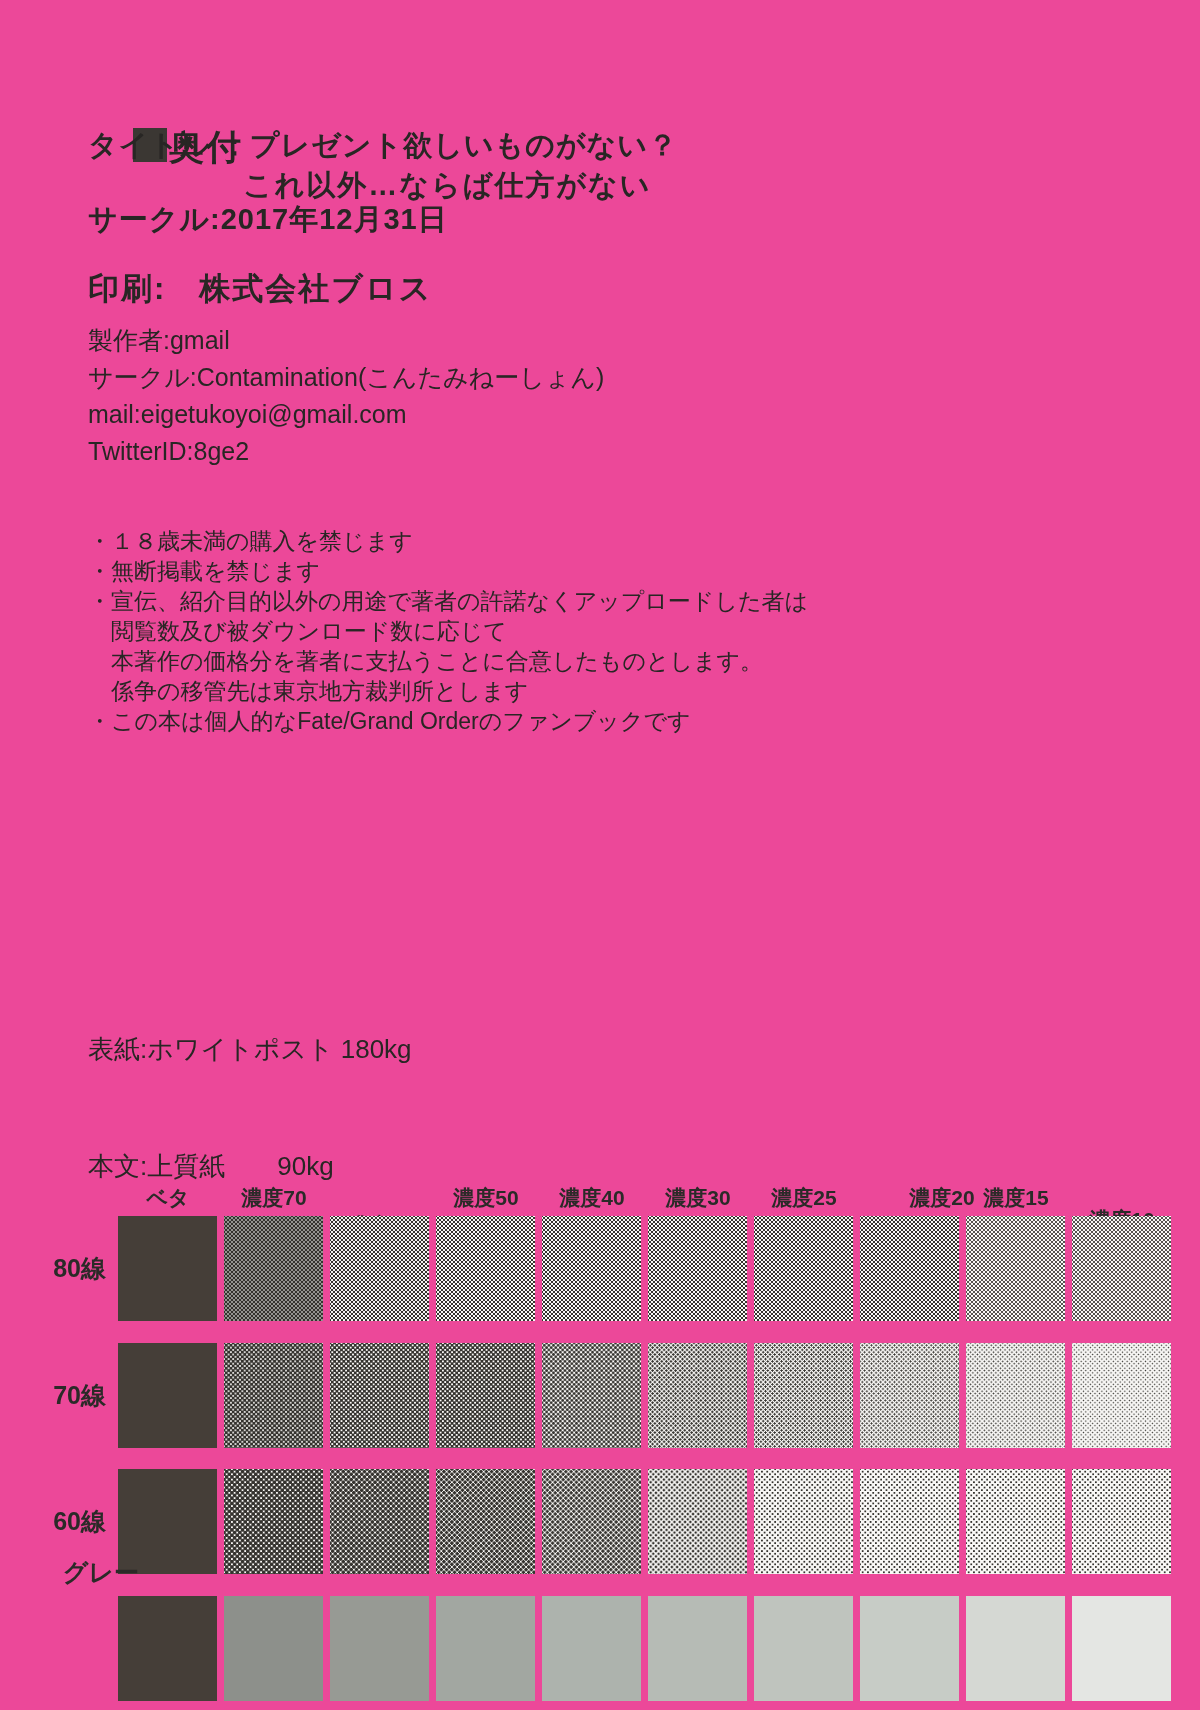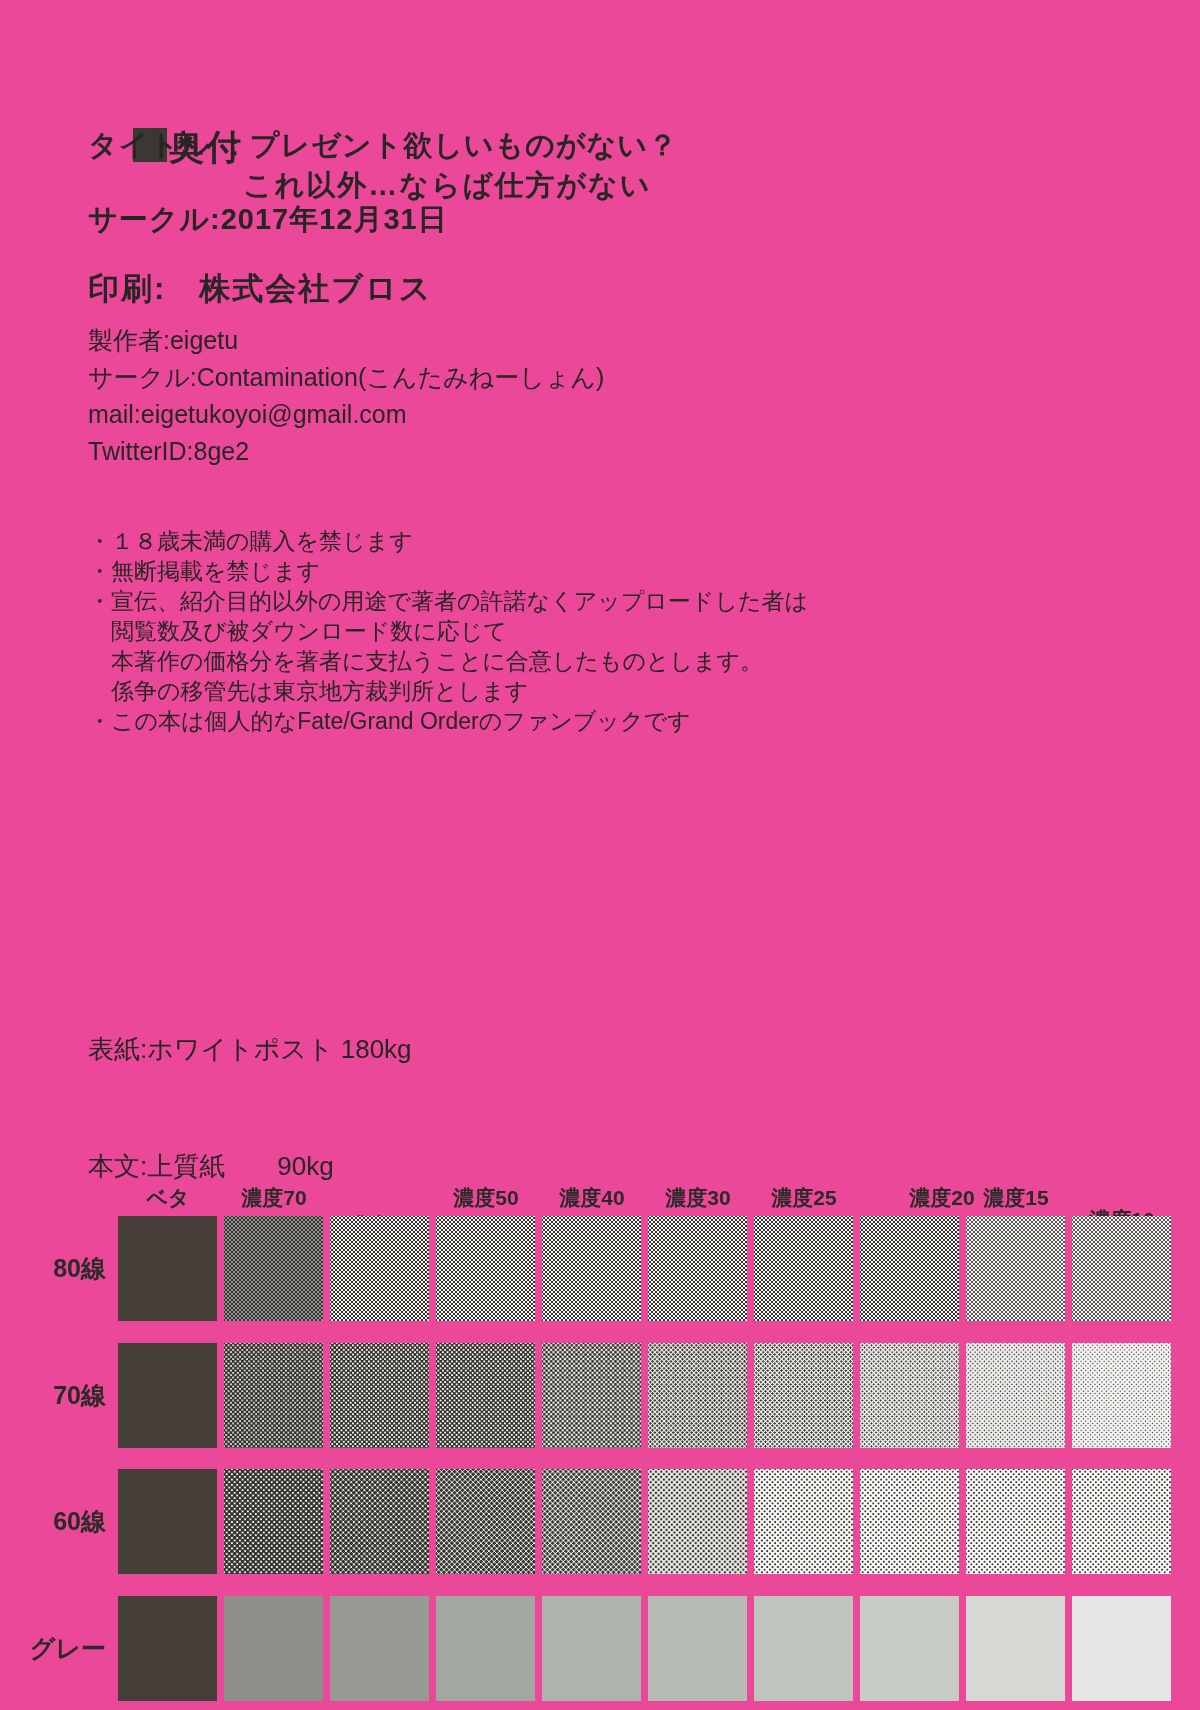--- a/index.html
+++ b/index.html
@@ -43,21 +43,21 @@
   <div class="abs heading">
     <span class="sq"></span><span>奥付</span>
   </div>
 
   <div class="abs title-l2">これ以外…ならば仕方がない</div>
   <div class="abs title-l1">タイトル ：プレゼント欲しいものがない？</div>
   <div class="abs date-line">サークル:2017年12月31日</div>
 
   <div class="abs printing-line">印刷:　株式会社ブロス</div>
 
-  <div class="abs credits" id="credits"><div class="credit-line">製作者:eigetu</div><div class="credit-line">サークル:Contamination(こんたみねーしょん)</div><div class="credit-line">mail:eigetukoyoi@gmail.com</div><div class="credit-line">TwitterID:8ge2</div></div>
+  <div class="abs credits" id="credits"><div class="credit-line">製作者:gmail</div><div class="credit-line">サークル:Contamination(こんたみねーしょん)</div><div class="credit-line">mail:eigetukoyoi@gmail.com</div><div class="credit-line">TwitterID:8ge2</div></div>
 
   <div class="abs notices" id="notices"><div class="notice-line">・１８歳未満の購入を禁じます</div><div class="notice-line">・無断掲載を禁じます</div><div class="notice-line">・宣伝、紹介目的以外の用途で著者の許諾なくアップロードした者は</div><div class="notice-line">　閲覧数及び被ダウンロード数に応じて</div><div class="notice-line">　本著作の価格分を著者に支払うことに合意したものとします。</div><div class="notice-line">　係争の移管先は東京地方裁判所とします</div><div class="notice-line">・この本は個人的なFate/Grand Orderのファンブックです</div></div>
 
   <div class="abs paper">
     <div class="paper-line">表紙:ホワイトポスト 180kg</div>
     <div class="paper-line">本文:上質紙　　90kg</div>
   </div>
 
   <div id="tone-chart">
       <div class="col-header" style="left: 118px; top: 1184px;">ベタ</div>
@@ -96,21 +96,21 @@
       <div class="swatch" style="left: 118px; top: 1469px; width: 99px; height: 105px; background: rgb(69, 62, 56);"></div>
       <div class="swatch" style="left: 224px; top: 1469px; width: 99px; height: 105px; background-color: rgb(250, 249, 247); background-image: radial-gradient(circle, rgb(52, 50, 46) 1.76903px, transparent 2.11903px), radial-gradient(circle, rgb(52, 50, 46) 1.76903px, transparent 2.11903px); background-size: 5.3px 5.3px; background-position: 0px 0px, 2.65px 2.65px;"></div>
       <div class="swatch" style="left: 330px; top: 1469px; width: 99px; height: 105px; background-color: rgb(250, 249, 247); background-image: radial-gradient(circle, rgb(52, 50, 46) 1.6378px, transparent 1.9878px), radial-gradient(circle, rgb(52, 50, 46) 1.6378px, transparent 1.9878px); background-size: 5.3px 5.3px; background-position: 0px 0px, 2.65px 2.65px;"></div>
       <div class="swatch" style="left: 436px; top: 1469px; width: 99px; height: 105px; background-color: rgb(250, 249, 247); background-image: radial-gradient(circle, rgb(52, 50, 46) 1.4951px, transparent 1.8451px), radial-gradient(circle, rgb(52, 50, 46) 1.4951px, transparent 1.8451px); background-size: 5.3px 5.3px; background-position: 0px 0px, 2.65px 2.65px;"></div>
       <div class="swatch" style="left: 542px; top: 1469px; width: 99px; height: 105px; background-color: rgb(250, 249, 247); background-image: radial-gradient(circle, rgb(52, 50, 46) 1.33726px, transparent 1.68726px), radial-gradient(circle, rgb(52, 50, 46) 1.33726px, transparent 1.68726px); background-size: 5.3px 5.3px; background-position: 0px 0px, 2.65px 2.65px;"></div>
       <div class="swatch" style="left: 648px; top: 1469px; width: 99px; height: 105px; background-color: rgb(250, 249, 247); background-image: radial-gradient(circle, rgb(52, 50, 46) 1.1581px, transparent 1.5081px), radial-gradient(circle, rgb(52, 50, 46) 1.1581px, transparent 1.5081px); background-size: 5.3px 5.3px; background-position: 0px 0px, 2.65px 2.65px;"></div>
       <div class="swatch" style="left: 754px; top: 1469px; width: 99px; height: 105px; background-color: rgb(250, 249, 247); background-image: radial-gradient(circle, rgb(52, 50, 46) 1.0572px, transparent 1.4072px), radial-gradient(circle, rgb(52, 50, 46) 1.0572px, transparent 1.4072px); background-size: 5.3px 5.3px; background-position: 0px 0px, 2.65px 2.65px;"></div>
       <div class="swatch" style="left: 860px; top: 1469px; width: 99px; height: 105px; background-color: rgb(250, 249, 247); background-image: radial-gradient(circle, rgb(52, 50, 46) 0.945586px, transparent 1.29559px), radial-gradient(circle, rgb(52, 50, 46) 0.945586px, transparent 1.29559px); background-size: 5.3px 5.3px; background-position: 0px 0px, 2.65px 2.65px;"></div>
       <div class="swatch" style="left: 966px; top: 1469px; width: 99px; height: 105px; background-color: rgb(250, 249, 247); background-image: radial-gradient(circle, rgb(52, 50, 46) 0.818901px, transparent 1.1689px), radial-gradient(circle, rgb(52, 50, 46) 0.818901px, transparent 1.1689px); background-size: 5.3px 5.3px; background-position: 0px 0px, 2.65px 2.65px;"></div>
       <div class="swatch" style="left: 1072px; top: 1469px; width: 99px; height: 105px; background-color: rgb(250, 249, 247); background-image: radial-gradient(circle, rgb(52, 50, 46) 0.66863px, transparent 1.01863px), radial-gradient(circle, rgb(52, 50, 46) 0.66863px, transparent 1.01863px); background-size: 5.3px 5.3px; background-position: 0px 0px, 2.65px 2.65px;"></div>
-      <div class="row-label" style="top: 1596px; height: 105px;">グレー</div>
+      <div class="row-label" style="top: 1520px; height: 105px; margin-left: 33px;">グレー</div>
       <div class="swatch" style="left: 118px; top: 1596px; width: 99px; height: 105px; background: rgb(69, 62, 56);"></div>
       <div class="swatch" style="left: 224px; top: 1596px; width: 99px; height: 105px; background: rgb(141, 144, 139);"></div>
       <div class="swatch" style="left: 330px; top: 1596px; width: 99px; height: 105px; background: rgb(151, 154, 148);"></div>
       <div class="swatch" style="left: 436px; top: 1596px; width: 99px; height: 105px; background: rgb(162, 167, 161);"></div>
       <div class="swatch" style="left: 542px; top: 1596px; width: 99px; height: 105px; background: rgb(173, 179, 173);"></div>
       <div class="swatch" style="left: 648px; top: 1596px; width: 99px; height: 105px; background: rgb(182, 187, 181);"></div>
       <div class="swatch" style="left: 754px; top: 1596px; width: 99px; height: 105px; background: rgb(191, 196, 190);"></div>
       <div class="swatch" style="left: 860px; top: 1596px; width: 99px; height: 105px; background: rgb(199, 204, 198);"></div>
       <div class="swatch" style="left: 966px; top: 1596px; width: 99px; height: 105px; background: rgb(213, 216, 211);"></div>
       <div class="swatch" style="left: 1072px; top: 1596px; width: 99px; height: 105px; background: rgb(228, 230, 227);"></div>

